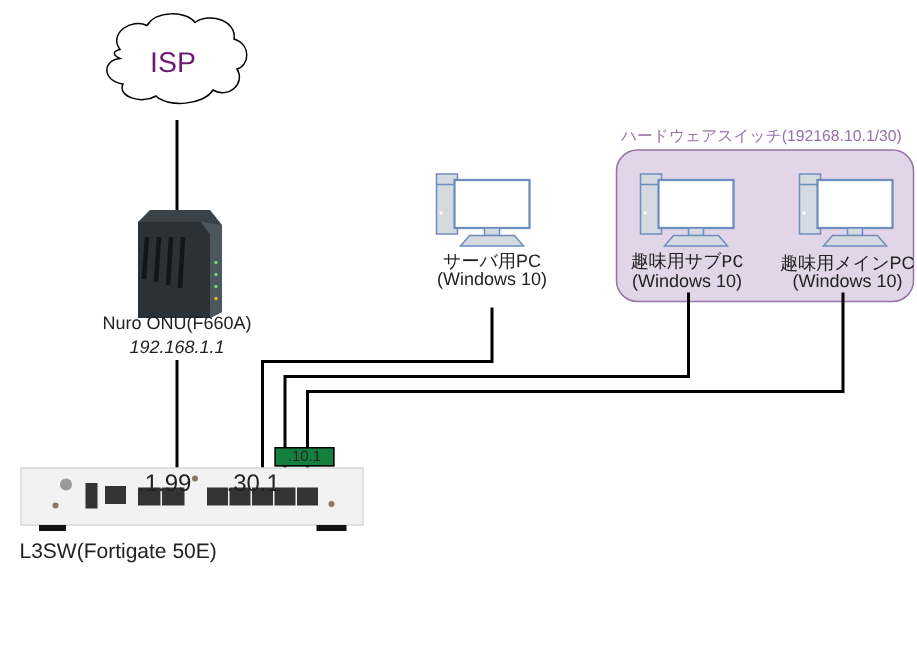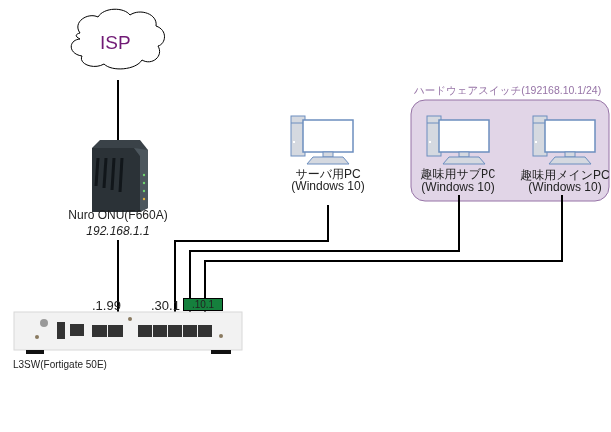--- a/index.html
+++ b/index.html
@@ -2,24 +2,24 @@
 <html><head>
 <meta charset="utf-8">
 <style>
   html, body { margin:0; padding:0; background:#ffffff; }
   body { width:611px; height:432px; position:relative; overflow:hidden;
          font-family:"Liberation Sans", "DejaVu Sans", sans-serif; }
   svg { position:absolute; left:0; top:0; }
   .lbl { position:absolute; font-size:12px; color:#222; text-align:center; line-height:12px; white-space:nowrap; }
   .isp { position:absolute; font-size:19px; color:#701a75; left:100px; top:32px; }
   .sw-label { position:absolute; font-size:10.5px; color:#9673a6; left:414px; top:84px; }
-  .addr { position:absolute; font-size:13px; color:#222; }
+  .addr { position:absolute; font-size:16px; color:#222;margin-top:16px; }
   .addr-box { position:absolute; font-size:10px; color:#222; border:1px solid #000; background:#15803d;
               width:38px; height:11px; line-height:11px; text-align:center; left:183px; top:298px; }
-  .l3 { position:absolute; font-size:10px; color:#222; left:13px; top:359px; }
+  .l3 { position:absolute; font-size:14px; color:#222; left:13px; top:359px; }
 </style>
 </head>
 <body>
 
 <svg width="611" height="432" viewBox="0 0 611 432">
 
   <path d="M80,33 C72,22 88,12 98,17 C104,7 124,7 130,15 C140,8 158,14 156,26 C168,30 166,44 158,46 C164,56 152,66 142,60 C136,70 112,72 104,64 C94,70 78,64 82,56 C68,54 68,40 80,39 C74,36 76,34 80,33 Z" fill="#ffffff" stroke="#000" stroke-width="1"></path>
 
   <line x1="118" y1="80" x2="118" y2="140" stroke="#000" stroke-width="2"></line>
 
@@ -95,21 +95,21 @@
 </svg>
 
 <div class="isp">ISP</div>
 
 <div class="lbl" style="left:58px;top:209px;width:120px;">Nuro ONU(F660A)</div>
 <div class="lbl" style="left:58px;top:225px;width:120px;font-style:italic;">192.168.1.1</div>
 
 <div class="lbl" style="left:268px;top:168px;width:120px;">サーバ用PC</div>
 <div class="lbl" style="left:268px;top:180px;width:120px;">(Windows 10)</div>
 
-<div class="sw-label">ハードウェアスイッチ(192168.10.1/24)</div>
+<div class="sw-label">ハードウェアスイッチ(192168.10.1/30)</div>
 
 <div class="lbl" style="left:398px;top:169px;width:120px;font-family:Liberation Mono, monospace;">趣味用サブPC</div>
 <div class="lbl" style="left:398px;top:181px;width:120px;">(Windows 10)</div>
 
 <div class="lbl" style="left:505px;top:169px;width:120px;">趣味用メインPC</div>
 <div class="lbl" style="left:505px;top:181px;width:120px;">(Windows 10)</div>
 
 <div class="addr" style="left:92px;top:298px;">.1.99</div>
 <div class="addr" style="left:151px;top:298px;">.30.1</div>
 <div class="addr-box">.10.1</div>

